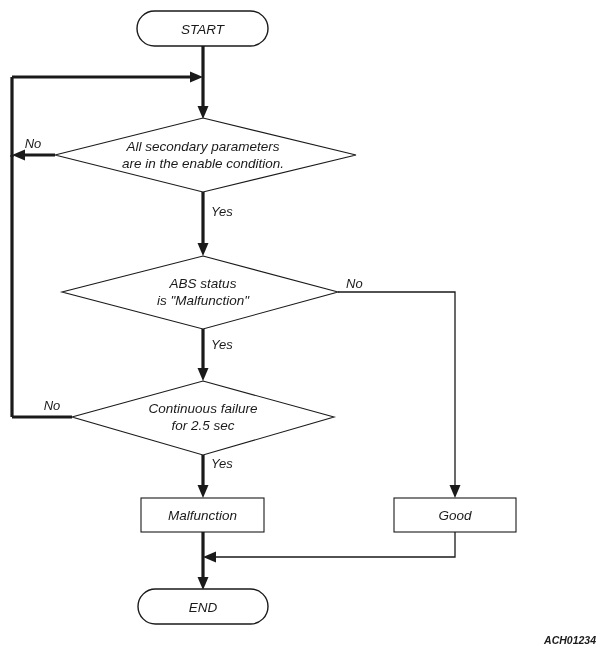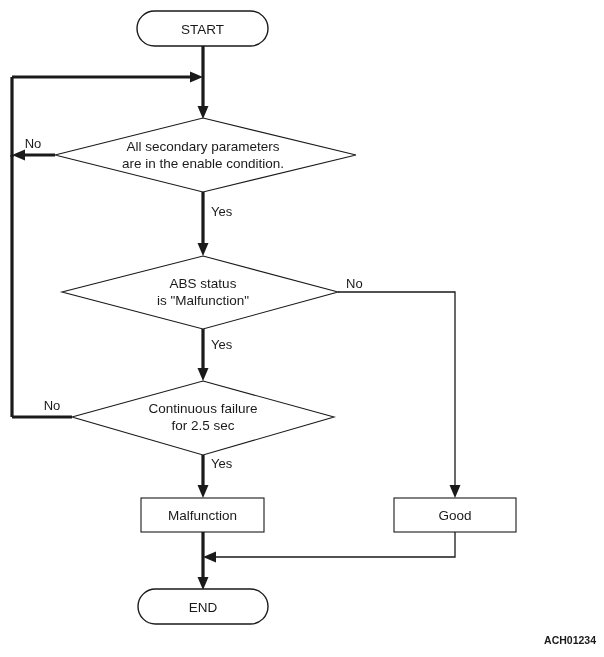--- a/index.html
+++ b/index.html
@@ -13,20 +13,21 @@
     position: relative;
     font-family: "Liberation Sans", sans-serif;
     overflow: hidden;
   }
   #flow-root {
     position: absolute;
     left: 0;
     top: 0;
     width: 604px;
     height: 657px;
+    font-style: italic;
   }
   svg#flow-svg {
     position: absolute;
     left: 0;
     top: 0;
     width: 604px;
     height: 657px;
     display: block;
   }
   .node-text {

